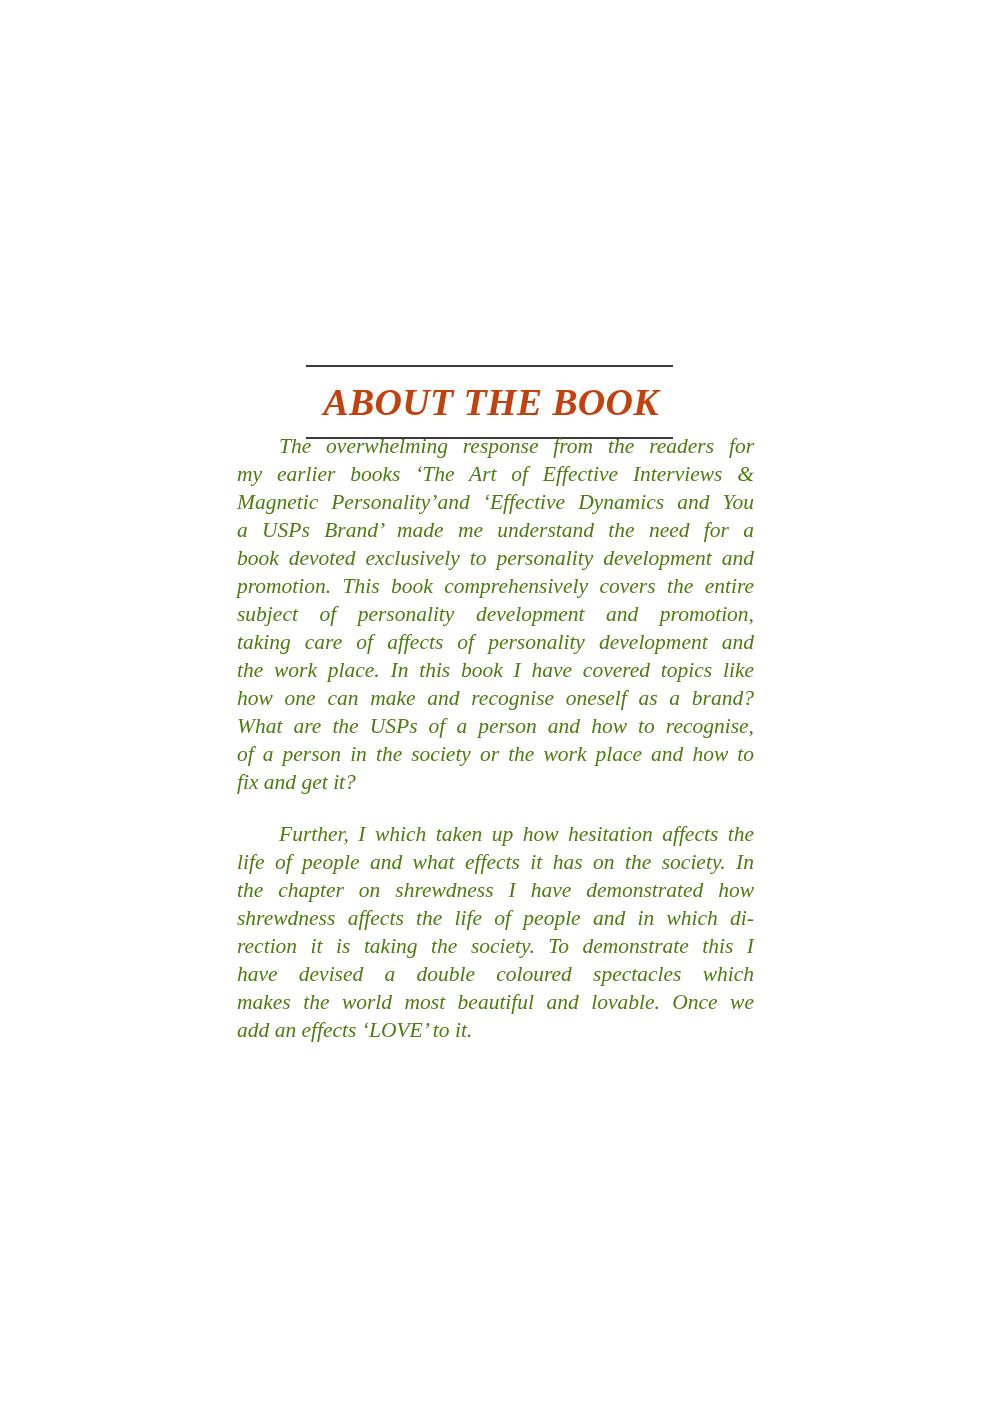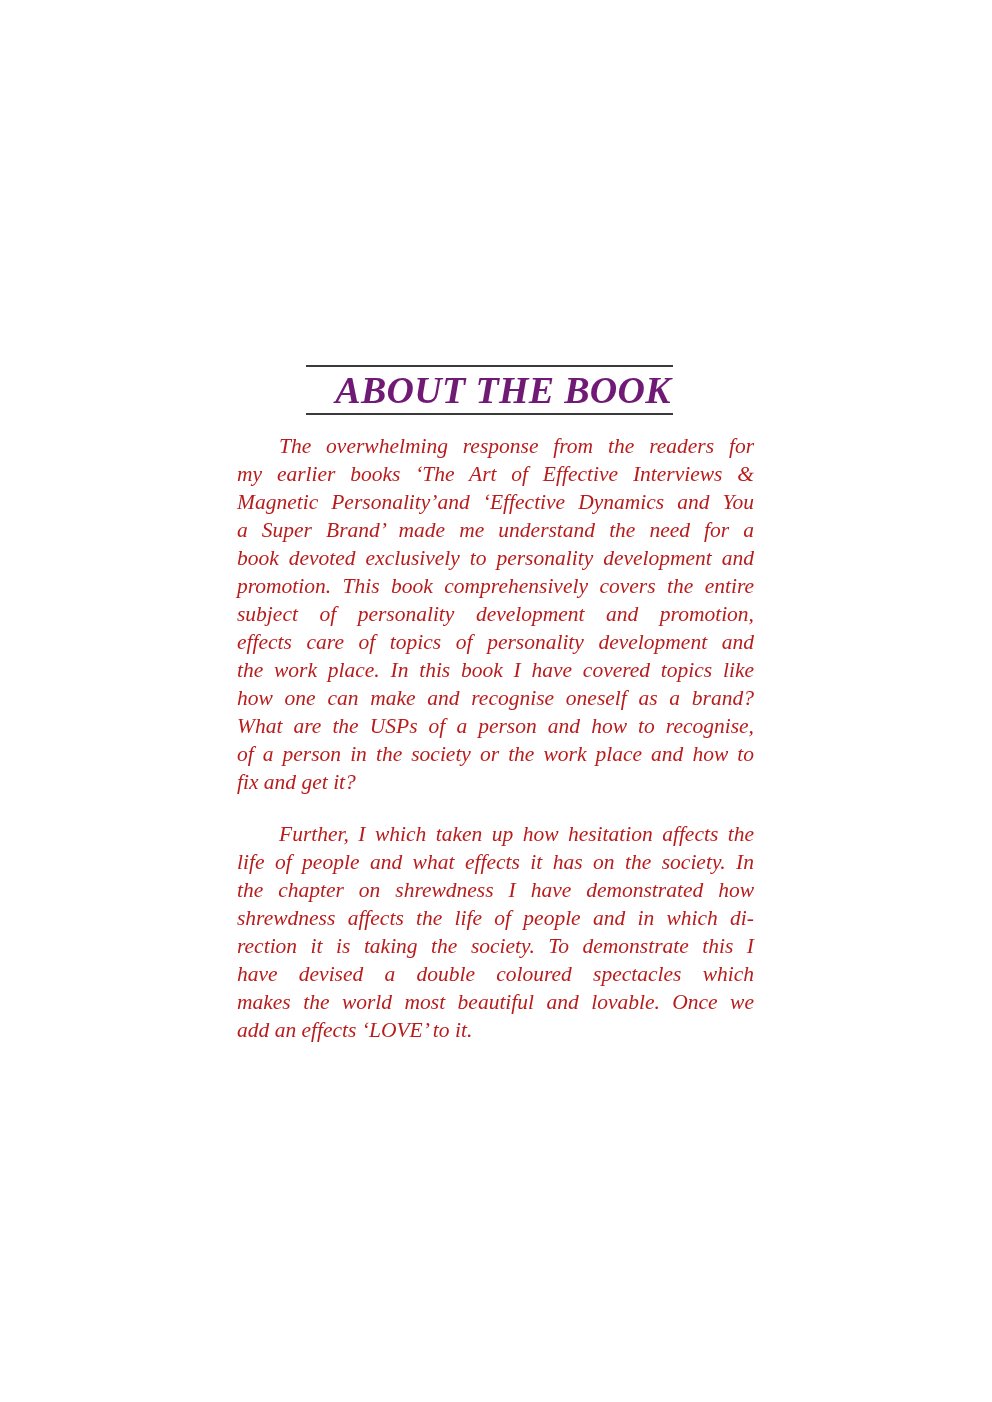--- a/index.html
+++ b/index.html
@@ -3,29 +3,29 @@
 <meta charset="utf-8">
 <style>
   html, body { margin: 0; padding: 0; background: #ffffff; }
   body { width: 992px; height: 1402px; position: relative; overflow: hidden; }
   .page { position: absolute; left: 0; top: 0; width: 992px; height: 1402px; background: #ffffff; }
   .title-block { position: absolute; left: 306px; top: 365px; width: 367px; }
   .rule { height: 2px; background: #3a3a3a; width: 100%; }
   .title {
     font-family: "Liberation Serif", "DejaVu Serif", serif;
     font-style: italic; font-weight: bold;
-    font-size: 38px; line-height: 46px; color: #701a75;
-    text-align: right; padding-right: 2px; margin: 0;
+    font-size: 38px; line-height: 46px; color: #c2410c;
+    text-align: right; padding-right: 2px; margin: 12px;
     letter-spacing: 0.3px;
   }
   .body-text {
     position: absolute; left: 237px; top: 432px; width: 517px;
     font-family: "Liberation Serif", "DejaVu Serif", serif;
     font-style: italic; font-size: 21.5px; line-height: 28px;
-    color: #b91c1c;
+    color: #4d7c0f;
   }
   .para { margin: 0; text-align: justify; text-indent: 42px; }
   .para + .para { margin-top: 24px; }
   .line { display: block; text-align: justify; text-align-last: justify; white-space: nowrap; }
   .line.last { text-align-last: left; }
   .line.indent { padding-left: 42px; }
 </style>
 </head>
 <body>
 
@@ -34,25 +34,25 @@
     <div class="rule"></div>
     <h1 class="title">ABOUT THE BOOK</h1>
     <div class="rule"></div>
   </div>
 
   <div class="body-text">
     <p class="para" style="text-indent:0">
       <span class="line indent">The overwhelming response from the readers for</span>
       <span class="line">my earlier books ‘The Art of Effective Interviews &amp;</span>
       <span class="line">Magnetic Personality’and ‘Effective Dynamics and You</span>
-      <span class="line">a Super Brand’ made me understand the need for a</span>
+      <span class="line">a USPs Brand’ made me understand the need for a</span>
       <span class="line">book devoted exclusively to personality development and</span>
       <span class="line">promotion. This book comprehensively covers the entire</span>
       <span class="line">subject of personality development and promotion,</span>
-      <span class="line">effects care of topics of personality development and</span>
+      <span class="line">taking care of affects of personality development and</span>
       <span class="line">the work place. In this book I have covered topics like</span>
       <span class="line">how one can make and recognise oneself as a brand?</span>
       <span class="line">What are the USPs of a person and how to recognise,</span>
       <span class="line">of a person in the society or the work place and how to</span>
       <span class="line last">fix and get it?</span>
     </p>
     <p class="para" style="text-indent:0">
       <span class="line indent">Further, I which taken up how hesitation affects the</span>
       <span class="line">life of people and what effects it has on the society. In</span>
       <span class="line">the chapter on shrewdness I have demonstrated how</span>

